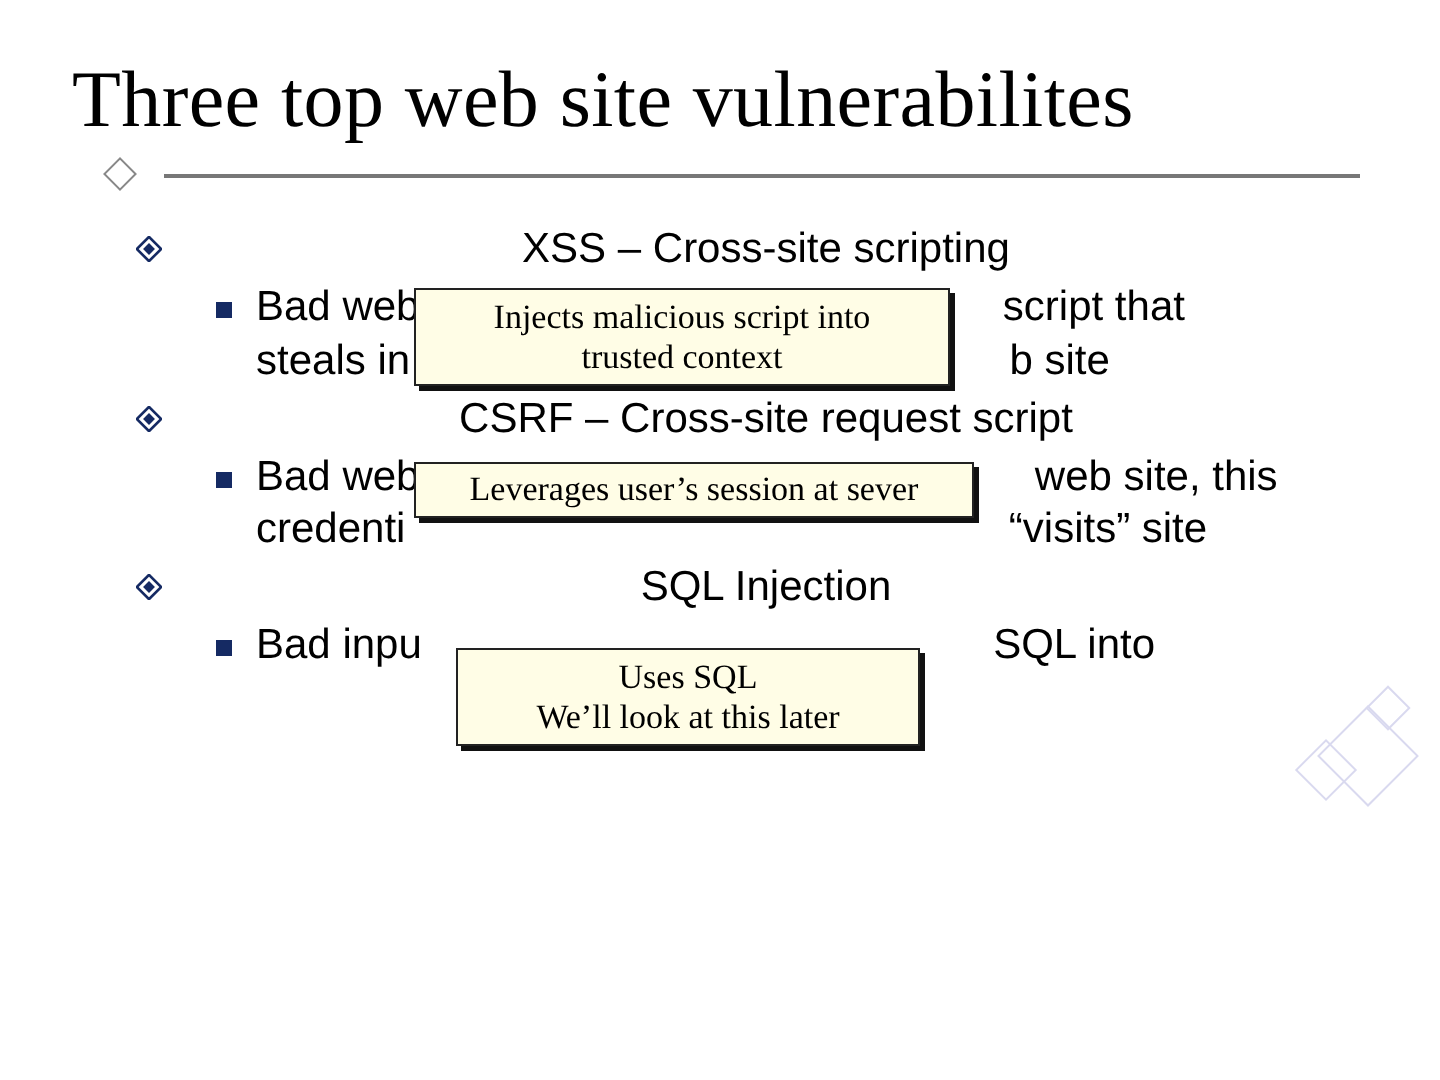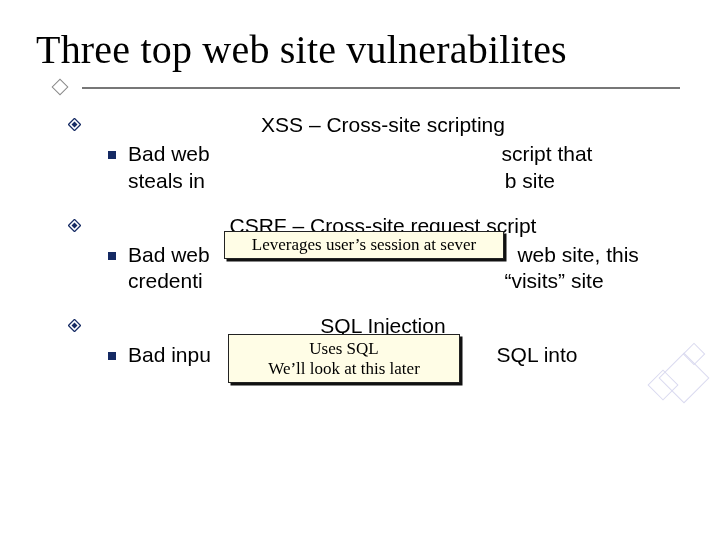--- a/index.html
+++ b/index.html
@@ -85,21 +85,21 @@
     position: absolute;
     left: -4px;
     top: 6px;
     width: 13px;
     height: 13px;
   }
   .bullet-dia svg { display: block; }
   .lvl2 {
     position: relative;
     padding-left: 56px;
-    margin-bottom: 18px;
+    margin-bottom: 2px;
   }
   .lvl2 .sq {
     position: absolute;
     left: 36px;
     top: 10px;
     width: 8px;
     height: 8px;
     background: #152a63;
   }
   .popup {
@@ -178,26 +178,30 @@
     </div>
     <div class="lvl2">
       <span class="sq"></span>
       <span>Bad inpu</span>
       <span style="display:inline-block;width:274px;"></span>
       <span> SQL into</span>
     </div>
 
   </div>
 
-
-  <div class="popup" style="left:224px; top:231px; width:280px; padding-top:3px; padding-bottom:3px;">
+  <div class="popup" style="left:207px; top:144px; width:268px;">
+    <span>Injects malicious script into</span><br>
+    <span>trusted context</span>
+  </div>
+
+  <div class="popup" style="left:207px; top:231px; width:280px; padding-top:3px; padding-bottom:3px;">
     <span>Leverages user’s session at sever</span>
   </div>
 
-  <div class="popup" style="left:228px; top:334px; width:232px;">
+  <div class="popup" style="left:228px; top:324px; width:232px;">
     <span>Uses SQL</span><br>
     <span>We’ll look at this later</span>
   </div>
 
   <div class="corner-deco">
     <div class="shape" style="width:34px;height:34px;left:24px;top:24px;"></div>
     <div class="shape" style="width:20px;height:20px;left:10px;top:38px;"></div>
     <div class="shape" style="width:14px;height:14px;left:44px;top:10px;"></div>
   </div>
 

